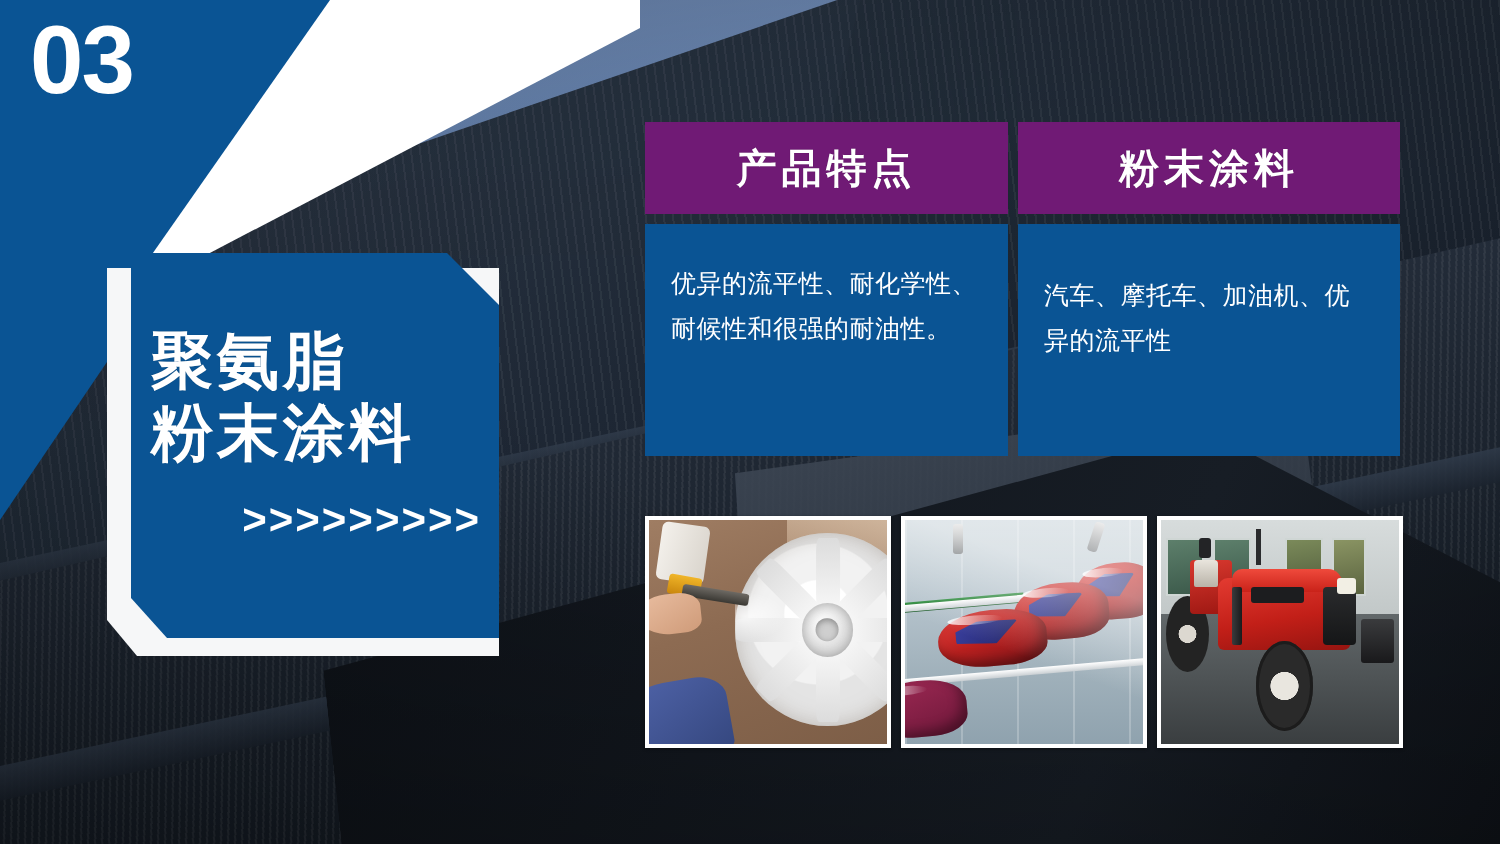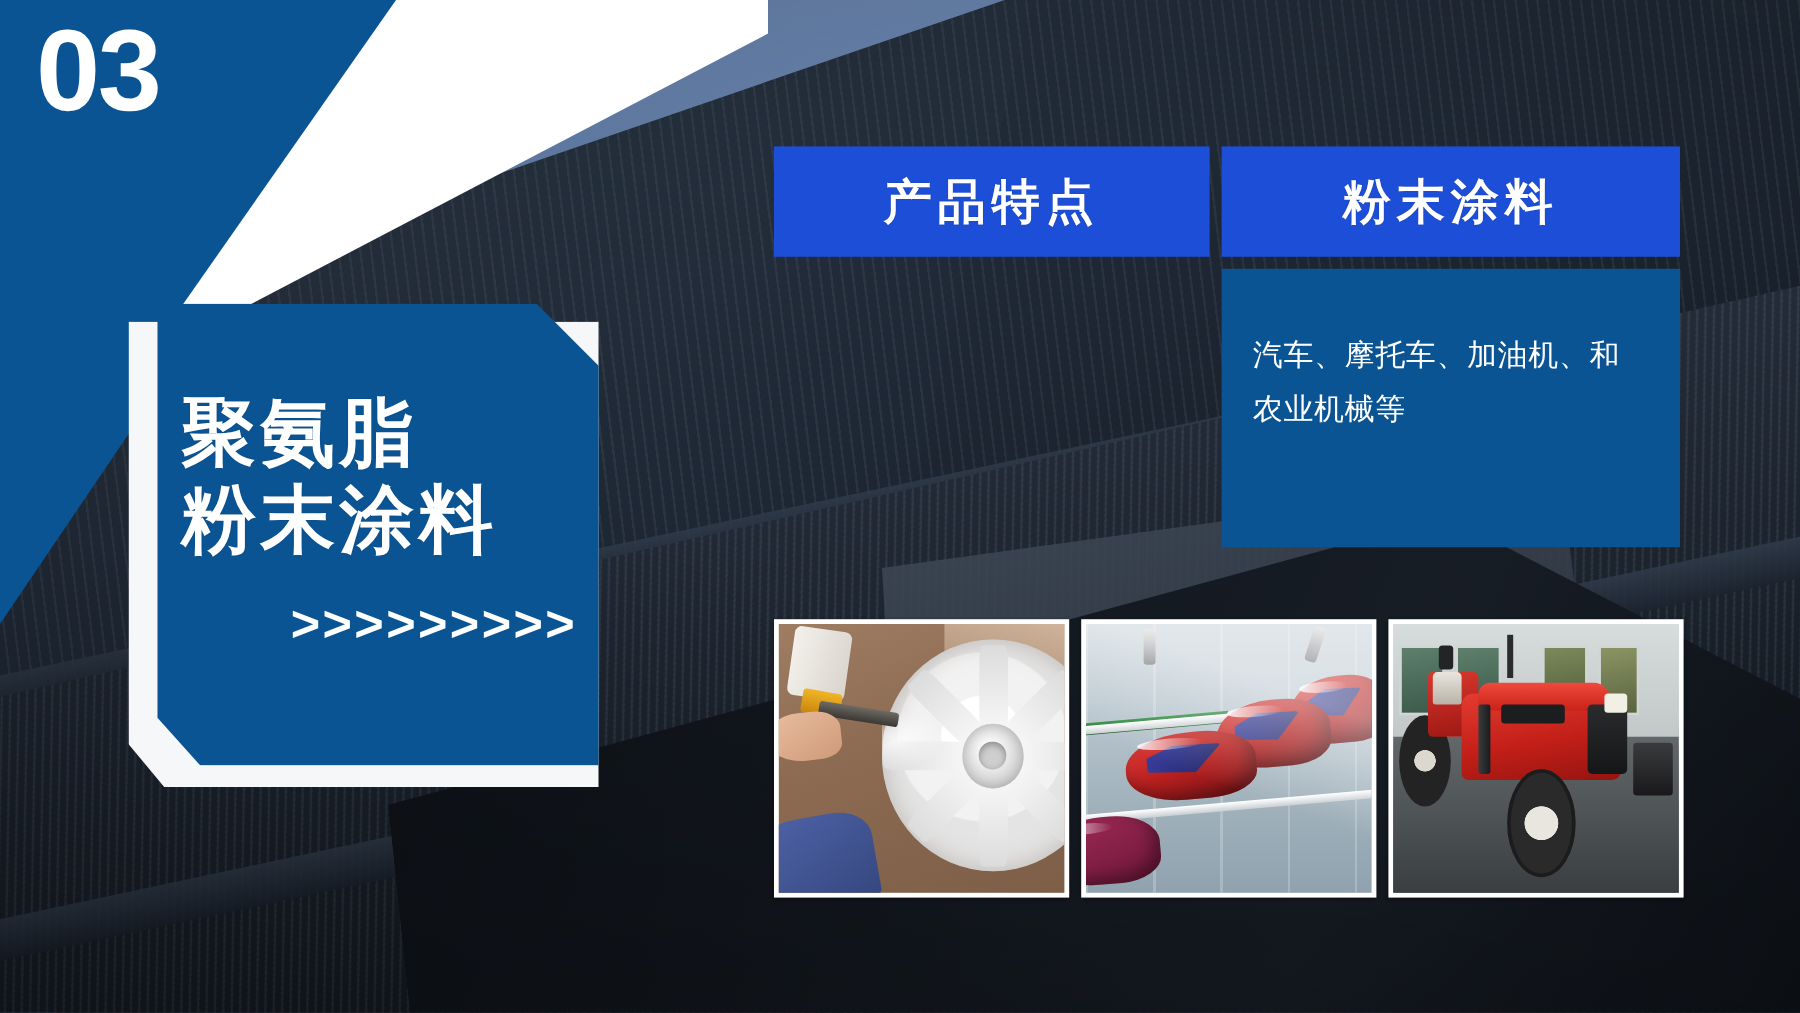--- a/index.html
+++ b/index.html
@@ -111,21 +111,21 @@
     text-align:right; font-family:"Liberation Sans","DejaVu Sans",sans-serif;
     line-height:1;
   }
 
   
   .cards { position:absolute; left:645px; top:122px; width:755px; height:334px; }
   .card { position:absolute; top:0; height:334px; }
   .card.one  { left:0;    width:363px; }
   .card.two  { left:373px; width:382px; }
   .card-head {
-    height:92px; background:#1d4ed8;
+    height:92px; background:#701a75;
     display:flex; align-items:center; justify-content:center;
   }
   .card-head h2 {
     color:#fff; font-size:40px; font-weight:700; letter-spacing:5px;
     font-family:"DejaVu Sans","Liberation Sans",sans-serif;
     text-shadow:0 0 1px rgba(0,0,0,.3);
   }
   .card-body {
     margin-top:10px; height:232px; background:#0a5494;
     padding:38px 26px 0 26px;
@@ -283,28 +283,31 @@
     <div class="line">粉末涂料</div>
     <div class="chevrons">&gt;&gt;&gt;&gt;&gt;&gt;&gt;&gt;&gt;</div>
   </div>
 
   <div class="cards">
 
     <div class="card one">
       <div class="card-head">
         <h2>产品特点</h2>
       </div>
+      <div class="card-body">
+        <p>优异的流平性、耐化学性、耐候性和很强的耐油性。</p>
+      </div>
     </div>
 
     <div class="card two">
       <div class="card-head">
         <h2>粉末涂料</h2>
       </div>
       <div class="card-body">
-        <p>汽车、摩托车、加油机、和农业机械等</p>
+        <p>汽车、摩托车、加油机、优异的流平性</p>
       </div>
     </div>
 
   </div>
 
   <div class="photos">
 
     <div class="photo">
       <div class="inner p1">
         <div class="wall-light"></div>

